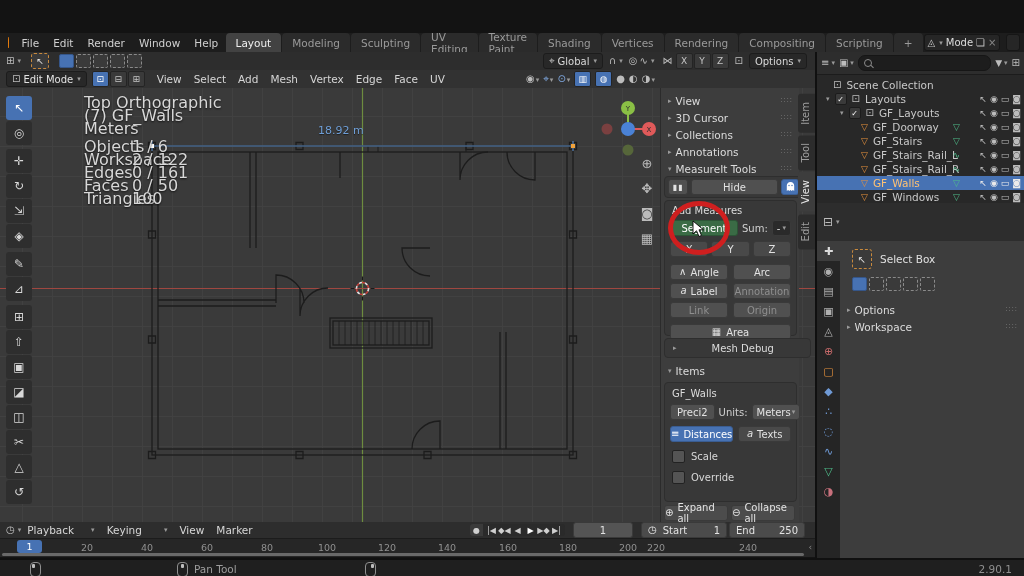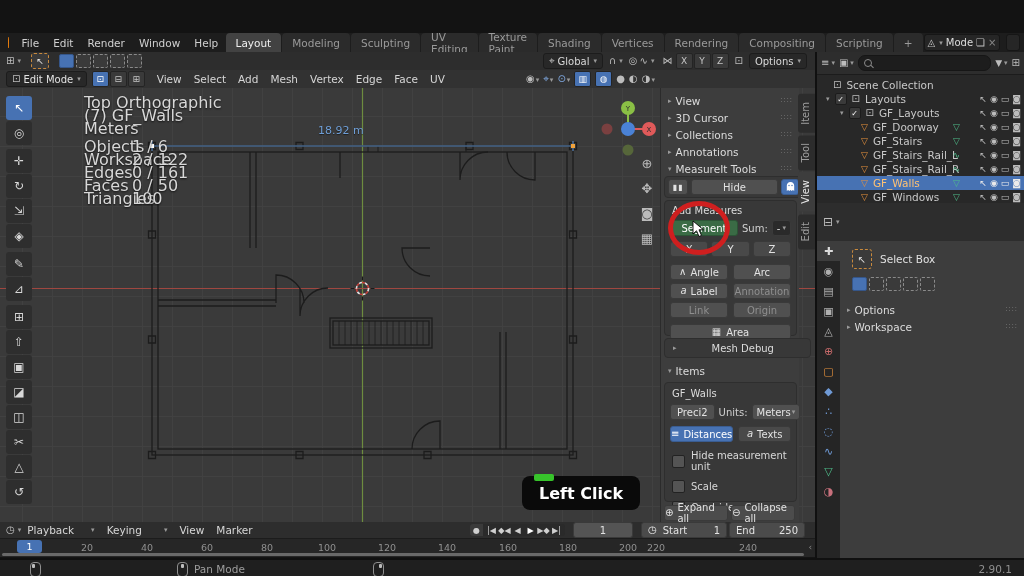--- a/index.html
+++ b/index.html
@@ -393,24 +393,20 @@
           <span class="glyph">≡</span>
             <span>Distances</span>
         </span>
         <span class="pbtn" style="flex:1;gap:4px;background:#494949">
           <span class="glyph" style="font-style:italic">a</span>
             <span>Texts</span>
         </span>
       </div>
       <div class="f" style="margin:8px 0 0 7px">
           <span class="cb"></span>
-          <span class="cbl">Hide measurement unit</span>
-        </div>
-      <div class="f" style="margin:8px 0 0 7px">
-          <span class="cb"></span>
           <span class="cbl">Scale</span>
         </div>
       <div class="f" style="margin:8px 0 0 7px">
           <span class="cb"></span>
           <span class="cbl">Override</span>
         </div>
     </div>
 
     <div class="f a" style="left:3px;top:417px;width:131px;gap:3px">
       <span class="pbtn" style="flex:1;gap:4px;background:#4c4c4c">
@@ -424,24 +420,20 @@
     </div>
   </div>
 
   <div class="a vtabs">
     <span class="vtab" style="margin-top:6px">Item</span>
     <span class="vtab">Tool</span>
     <span class="vtab act">View</span>
     <span class="vtab">Edit</span>
   </div>
 
-  <div class="badge" style="left:522px;top:388px;width:118px;height:34px">
-    <span class="a" style="left:12px;top:-2px;width:20px;height:7px;background:#37c42b;border-radius:2px"></span>
-    <span>Left Click</span>
-  </div>
 
   <div class="redcircle" style="left:668px;top:113px;width:52px;height:44px;z-index:6"></div>
   <svg class="a" style="left:692px;top:132px;z-index:7" width="13" height="18">
     <polygon points="1,1 1,14 4.5,10.8 7,16.5 9.5,15.4 7,9.8 11.5,9.8" fill="#fff" stroke="#000" stroke-width="0.9"></polygon>
   </svg>
 </div>
 
 <div class="a tlh">
   <span class="f" style="margin-left:6px;gap:2px">
       <span class="ico glyph">◷</span>
@@ -495,21 +487,21 @@
   <span class="tick" style="left:656px">220</span>
   <span class="tick" style="left:748px">240</span>
   <span class="a" style="left:17px;top:1px;width:25px;height:13px;background:#4772b3;border-radius:3px;color:#fff;display:flex;align-items:center;justify-content:center;font-size:9.5px">1</span>
   <span class="a" style="left:2px;top:14px;width:802px;height:3px;background:#696969;border-radius:2px"></span>
   <span class="a" style="right:3px;top:3px;color:#8a8a8a;font-size:9px">‹</span>
 </div>
 
 <div class="a status">
   <span class="mouse l" style="margin-left:30px"></span>
   <span class="mouse m" style="margin-left:136px"></span>
-  <span style="margin-left:6px;font-size:10.5px">Pan Mode</span>
+  <span style="margin-left:6px;font-size:10.5px">Pan Tool</span>
   <span class="mouse r" style="margin-left:128px"></span>
   <span style="flex:1"></span>
   <span style="margin-right:12px;color:#8f8f8f;font-size:10.5px">2.90.1</span>
 </div>
 
 <div class="vline"></div>
 
 <div class="a rcol">
   <div class="ohdr">
     <span class="f" style="gap:1px">

